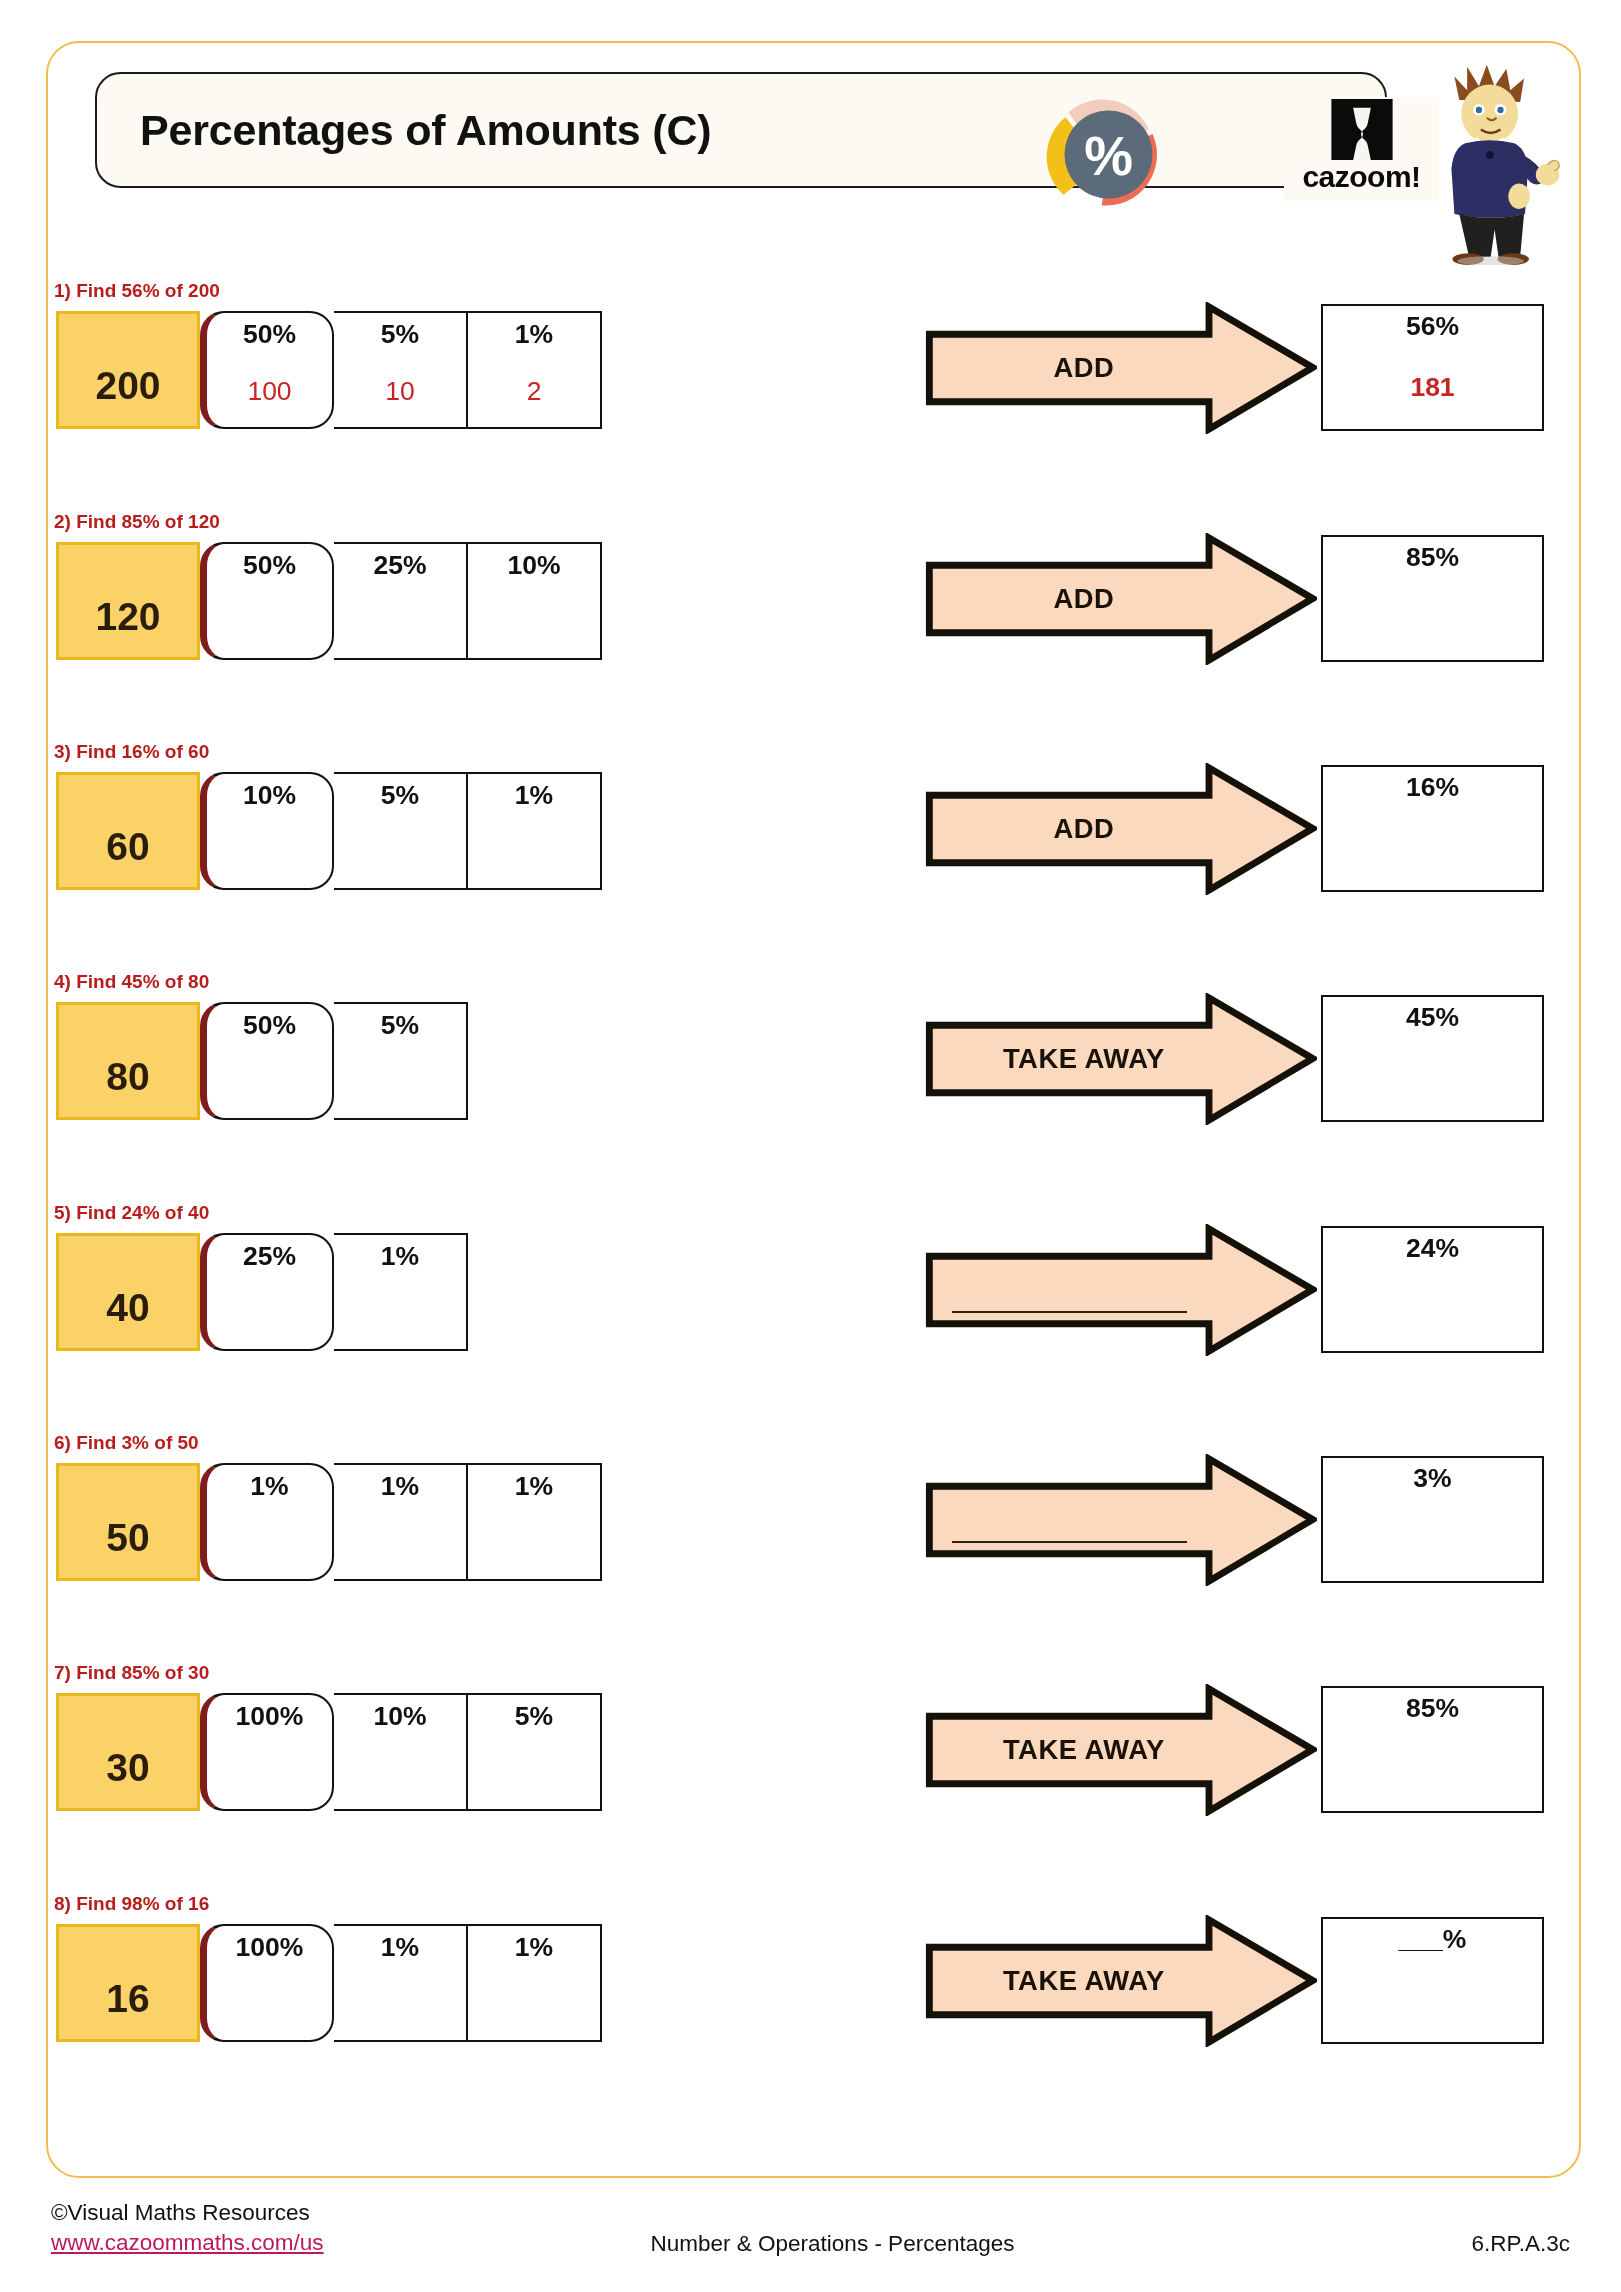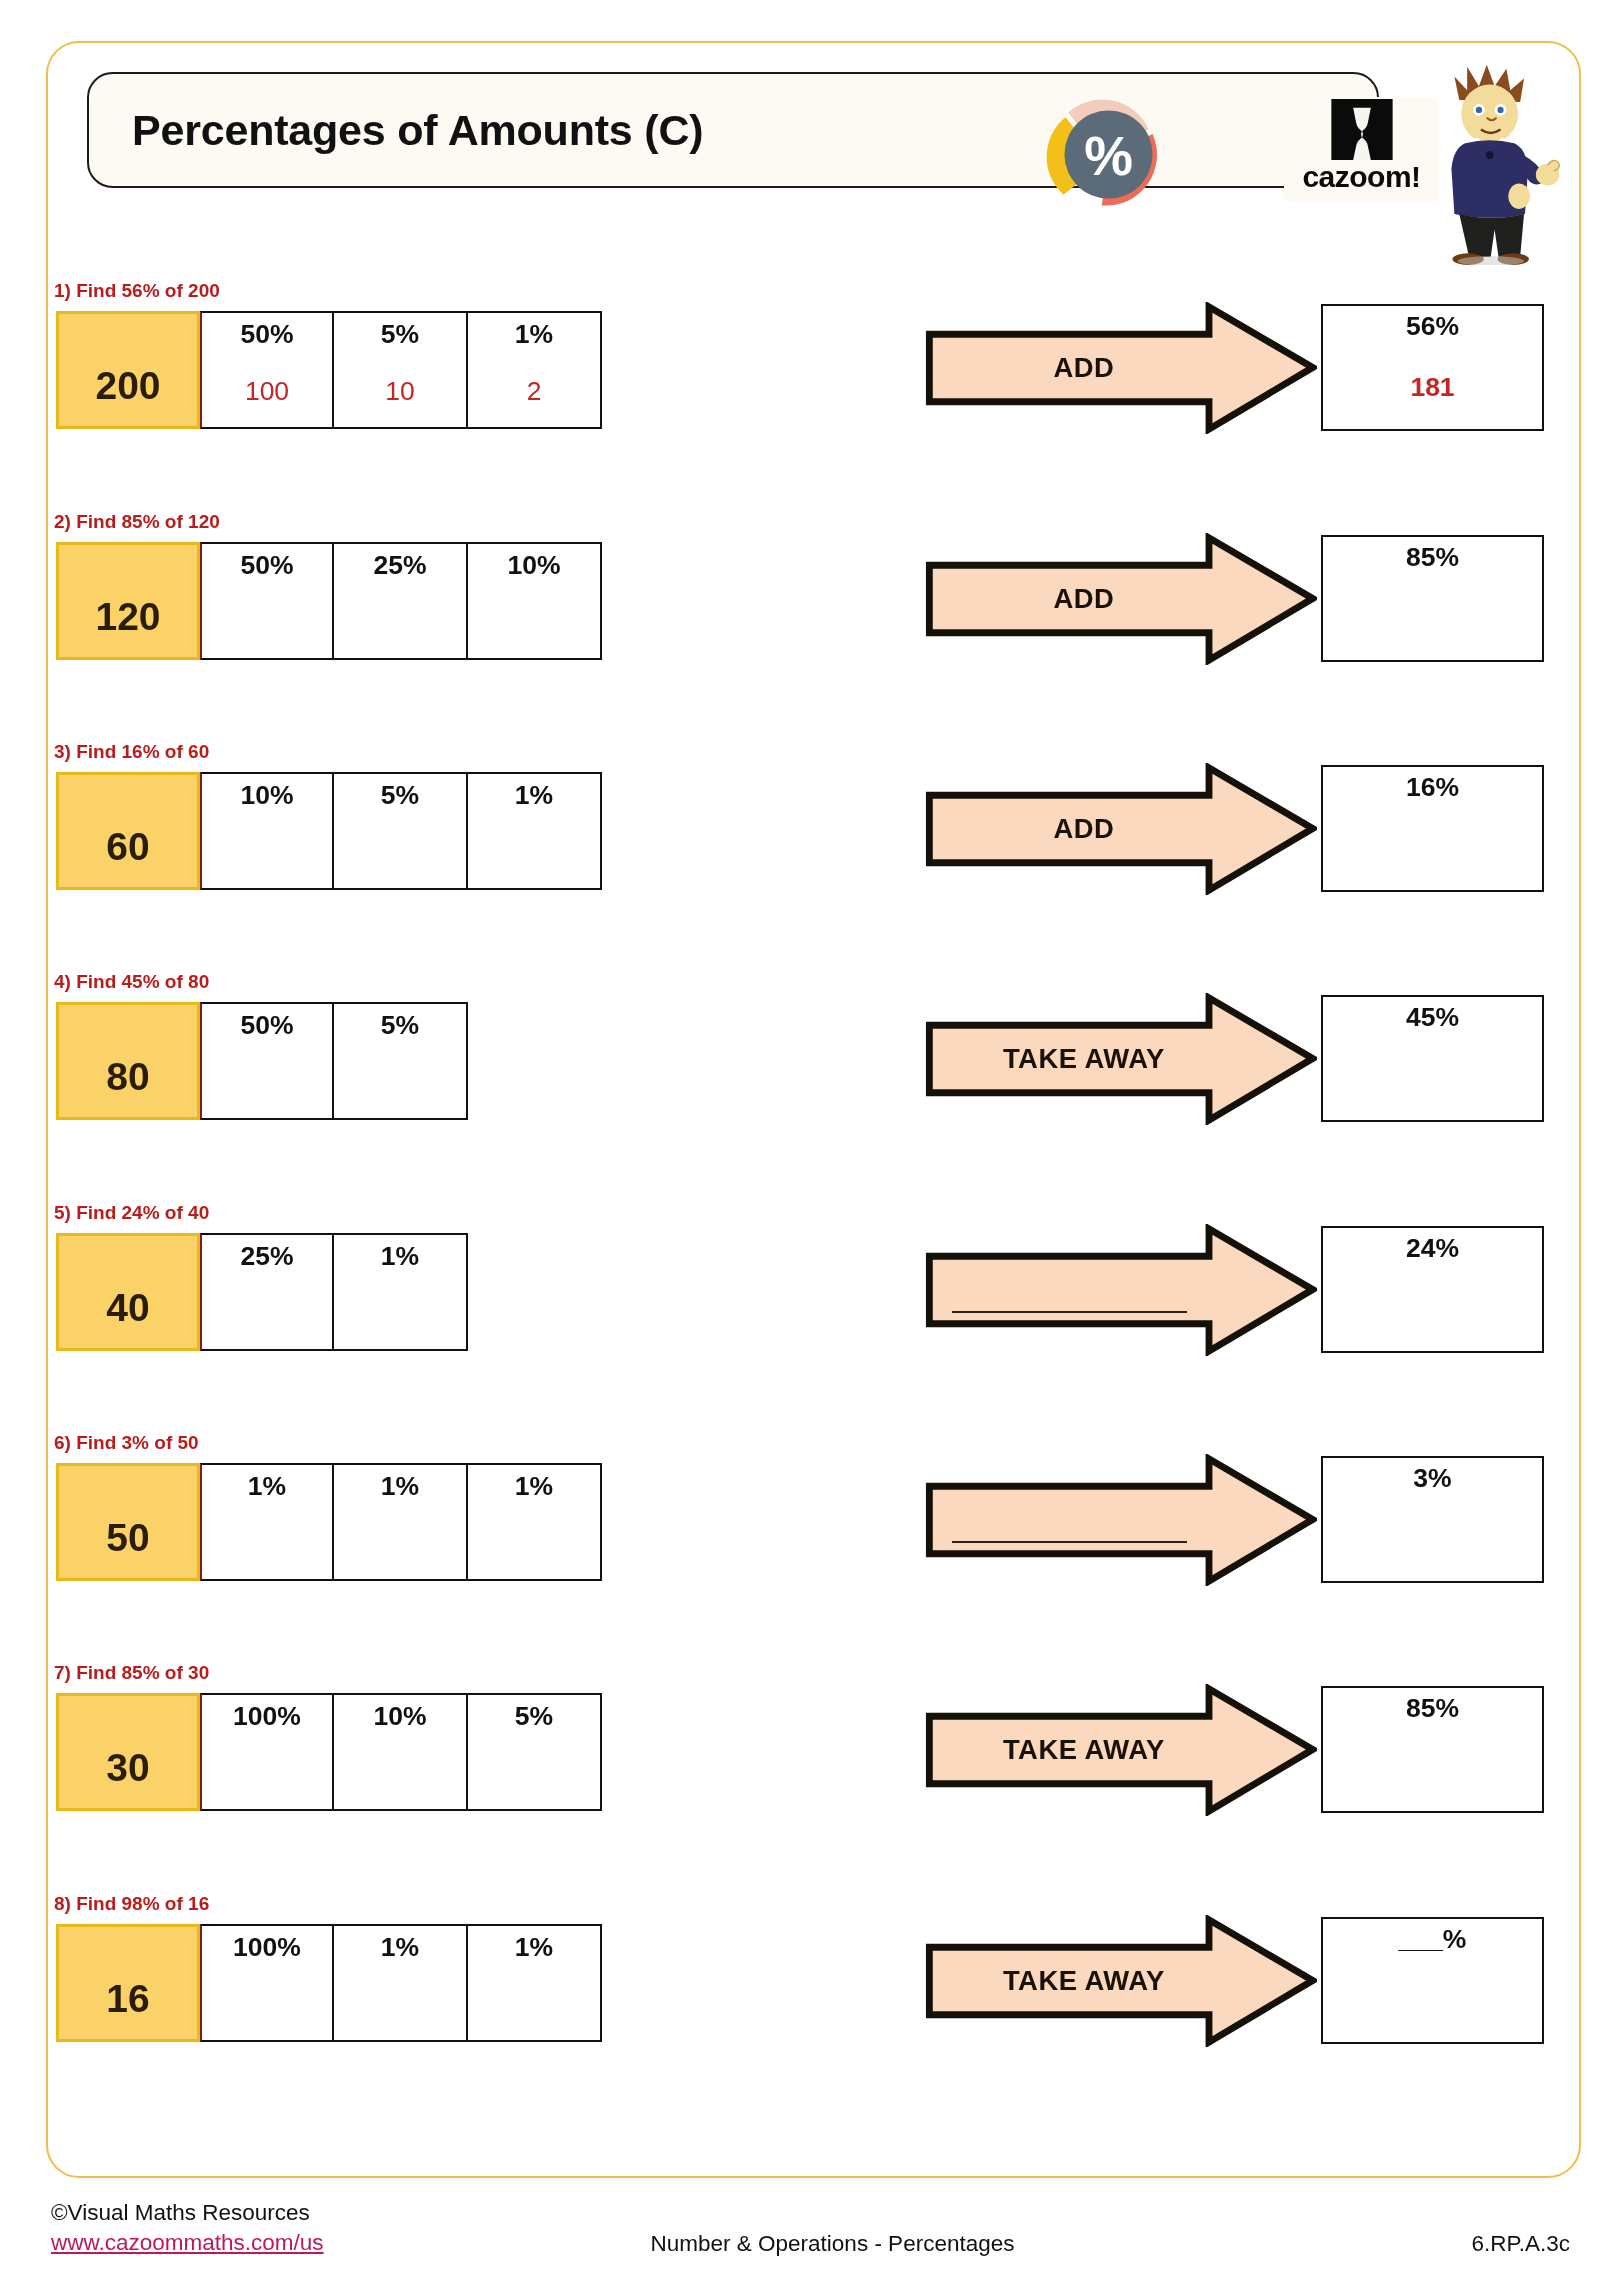--- a/index.html
+++ b/index.html
@@ -31,21 +31,21 @@
   
   .header-band {
     position: absolute;
     left: 46px;
     top: 41px;
     width: 1535px;
     height: 211px;
   }
   .title-bar {
     position: absolute;
-    left: 41px;
+    left: 49px;
     top: 31px;
     width: 1292px;
     height: 116px;
     border: 2.9px solid #1b1b1b;
     border-radius: 25.5px;
     background: #FCFAF3;
     box-sizing: border-box;
   }
   .title-text {
     position: absolute;
@@ -153,21 +153,21 @@
   }
   .pct-cell {
     width: 134px;
     height: 118px;
     box-sizing: border-box;
     border: 2px solid #111111;
     border-left: none;
     position: relative;
     background: #ffffff;
   }
-  .pct-cell.first { border-left: 2px solid #7f1d1d; }
+  .pct-cell.first { border-left: 7px solid #7f1d1d; border-radius: 24px; }
   .pct-head {
     position: absolute;
     left: 0; right: 0;
     top: 5.9px;
     text-align: center;
     font-size: 26.5px;
     font-weight: bold;
     color: #111111;
   }
   .pct-ans {

